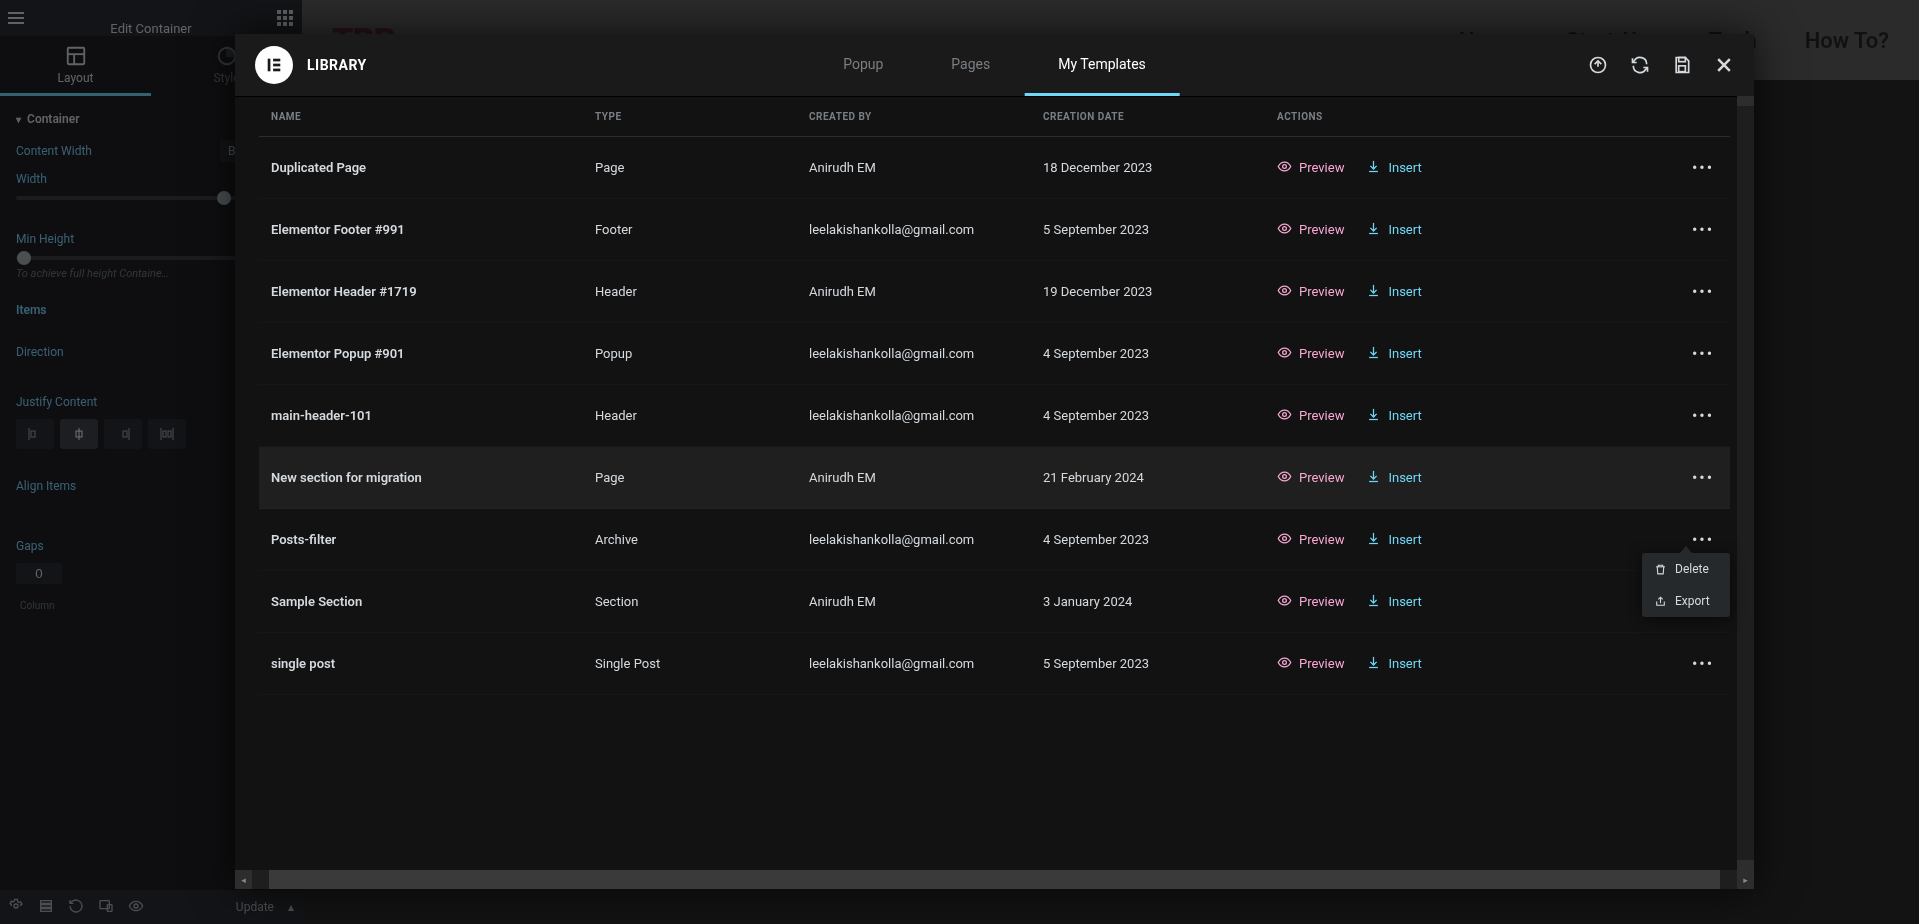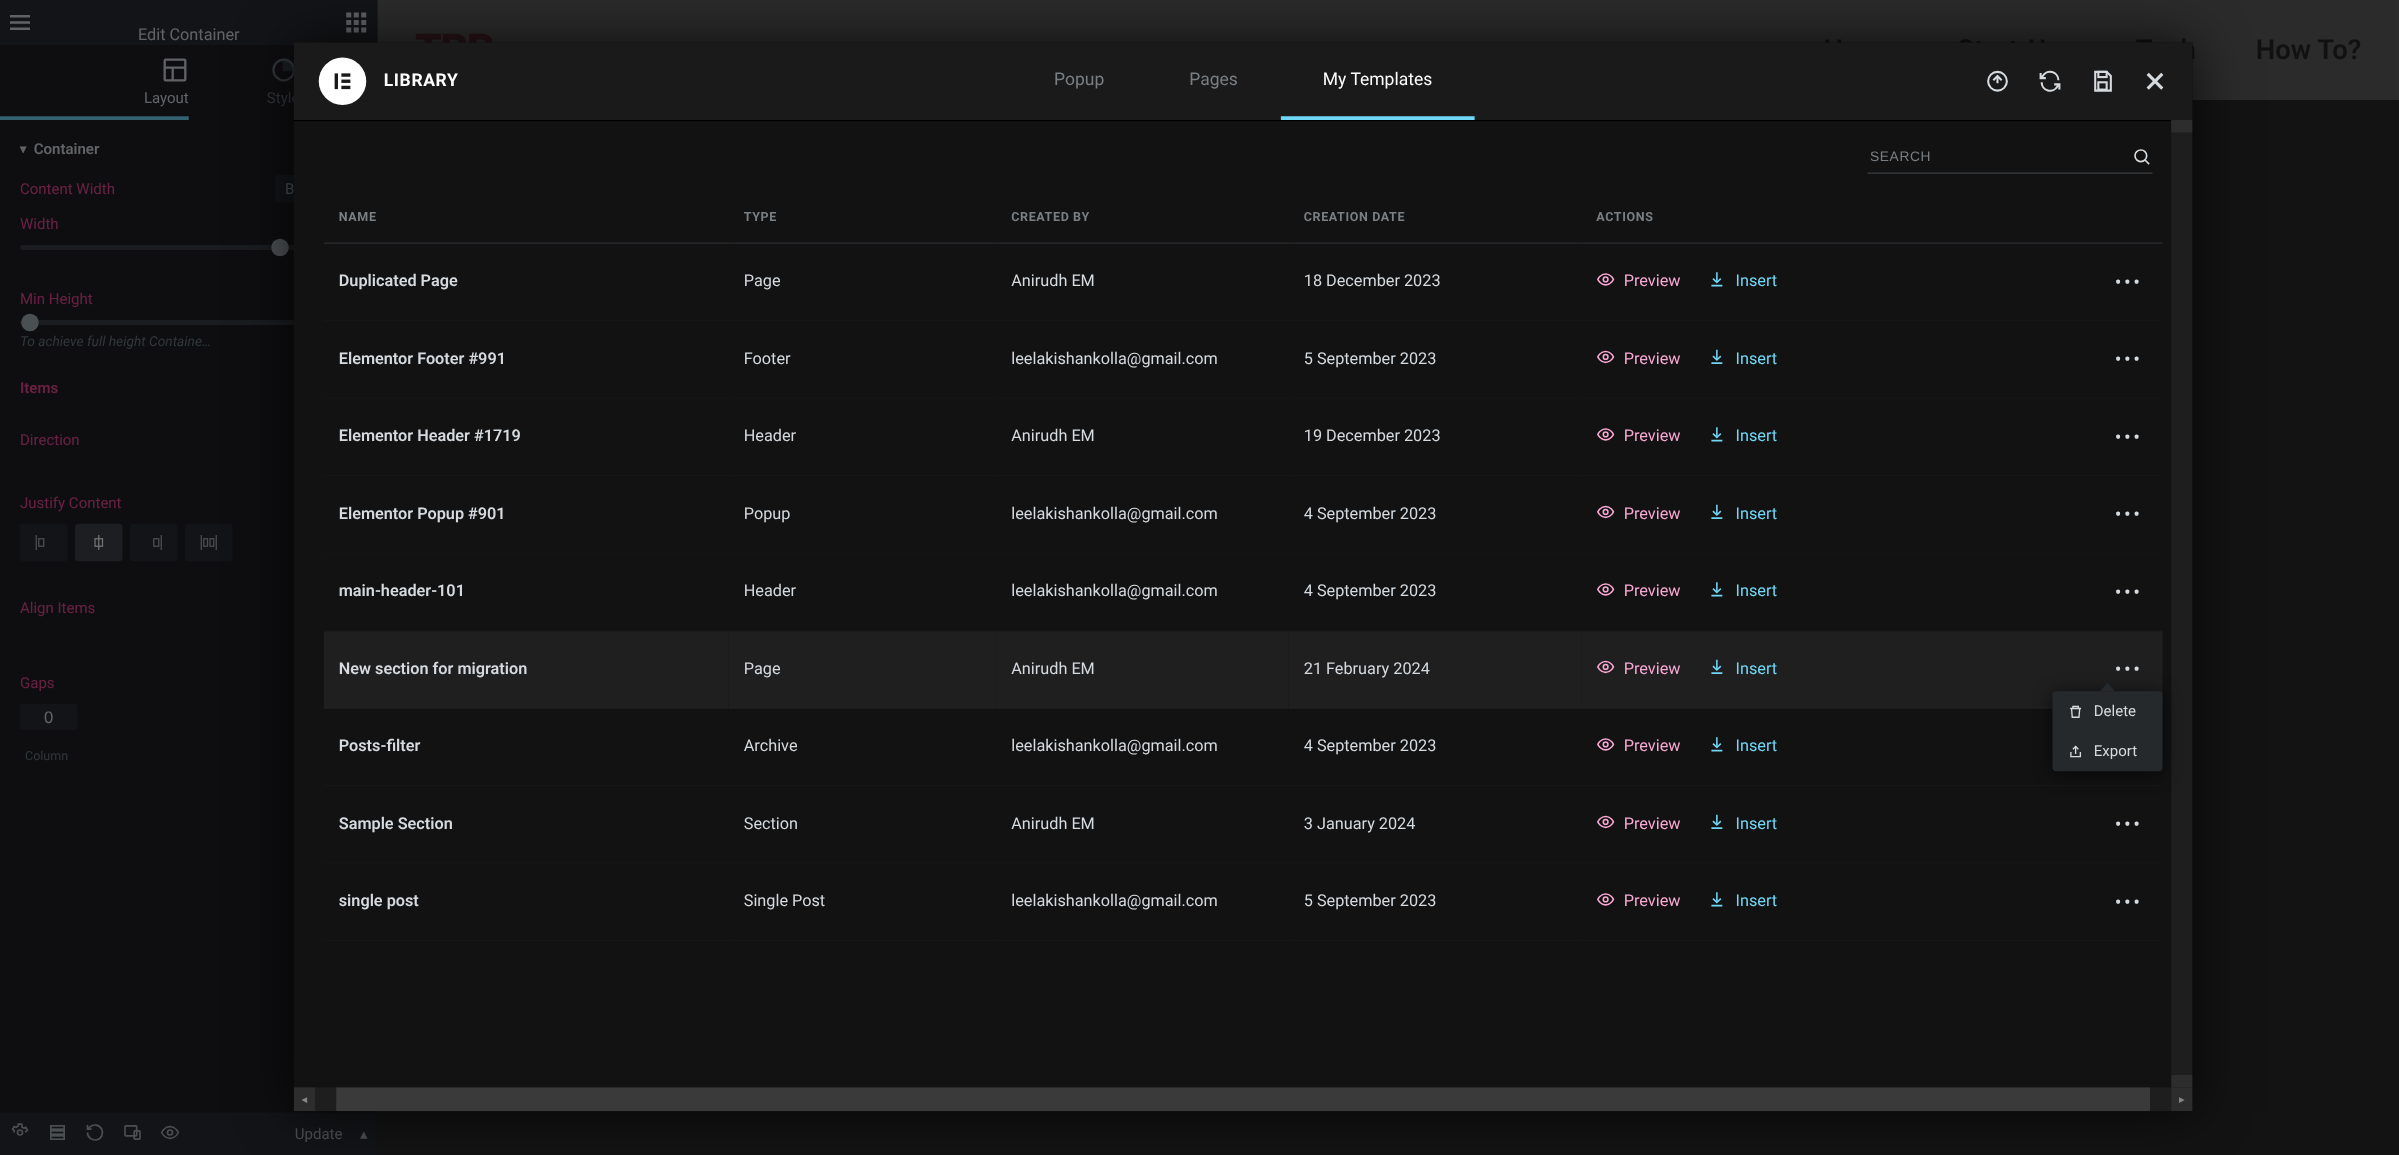--- a/index.html
+++ b/index.html
@@ -34,27 +34,27 @@
     color: #d5dadf;
     font-size: 13px;
   }
   .editor-header .hamburger { width:20px; display:flex; flex-direction:column; gap:3px; margin-right:auto;}
   .editor-header .hamburger span { width:16px;height:2px;background:#d5dadf;}
   .editor-header .title { position:absolute; left:0; right:0; text-align:center; font-weight:400; pointer-events:none;margin-top:20px;}
   .editor-header .grid-dots { margin-left:auto; width:18px;height:18px; }
   .grid-dots svg rect { fill:#d5dadf;}
   .editor-tabs { display:flex; height:60px;}
   .editor-tab { flex:1; display:flex; flex-direction:column; align-items:center; justify-content:center; gap:4px; color:#6d7882; border-bottom:3px solid transparent;}
-  .editor-tab.active { color:#d5dadf; border-bottom-color:#71d7f7;align-items:flex-end;}
+  .editor-tab.active { color:#d5dadf; border-bottom-color:#71d7f7;}
   .editor-tab svg { width:22px;height:22px;}
   .editor-body { flex:1; padding:10px 16px; overflow:hidden; font-size:12px;}
   .section-title { display:flex; align-items:center; gap:6px; color:#d5dadf; font-weight:600; margin:6px 0 14px;}
   .section-title::before { content:"▾"; font-size:10px;}
   .row { display:flex; justify-content:space-between; align-items:center; margin:10px 0;}
-  .label { color:#ec4899;}
+  .label { color:#7dd3fc;}
   .value-box { background:#2c2e33; padding:4px 8px; border-radius:3px; min-width:50px; text-align:left;}
   .slider { width:100%; display:flex; align-items:center; margin:6px 0;}
   .slider .track { flex:1; height:4px; background:#3a3f45; border-radius:2px; position:relative;}
   .slider .thumb { position:absolute; top:50%; width:14px;height:14px;background:#a4afb7;border-radius:50%; transform:translate(-50%,-50%);}
   .hint { color:#6d7882; font-style:italic; font-size:11px; line-height:1.4;}
   .toggle-row { display:flex; gap:6px; margin-top:6px;}
   .toggle-btn { width:38px;height:30px;background:#2c2e33;border-radius:3px;display:flex;align-items:center;justify-content:center;color:#a4afb7;}
   .toggle-btn.active{background:#404349;color:#fff;}
   .mini-input { background:#2c2e33; border:none; color:#d5dadf; width:40px; text-align:center; padding:3px; border-radius:3px;}
   .devicon { width:12px;height:12px; opacity:.6;}
@@ -455,29 +455,20 @@
       </div>
       <div class="icon-btn">
         <svg viewBox="0 0 24 24">
             <line x1="5" y1="5" x2="19" y2="19"></line>
             <line x1="19" y1="5" x2="5" y2="19"></line>
           </svg>
       </div>
     </div>
   </div>
 
-  <div class="modal-toolbar">
-    <div class="search-wrap">
-      <input placeholder="SEARCH" style="">
-      <svg viewBox="0 0 24 24">
-          <circle cx="10" cy="10" r="7"></circle>
-          <line x1="20" y1="20" x2="15" y2="15"></line>
-        </svg>
-    </div>
-  </div>
 
   <div class="table-scroll">
     <table class="tpl-table">
       <thead>
         <tr>
           <th class="col-name">NAME</th>
           <th class="col-type">TYPE</th>
           <th class="col-by">CREATED BY</th>
           <th class="col-date">CREATION DATE</th>
           <th class="col-act">ACTIONS</th>

